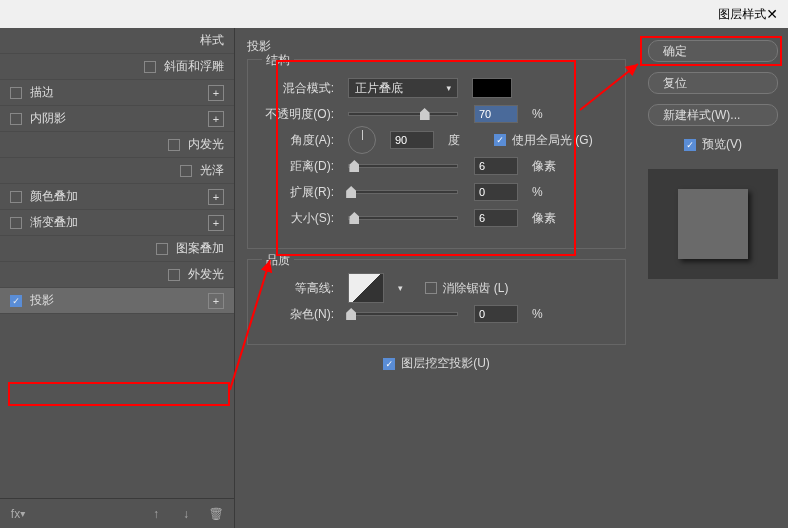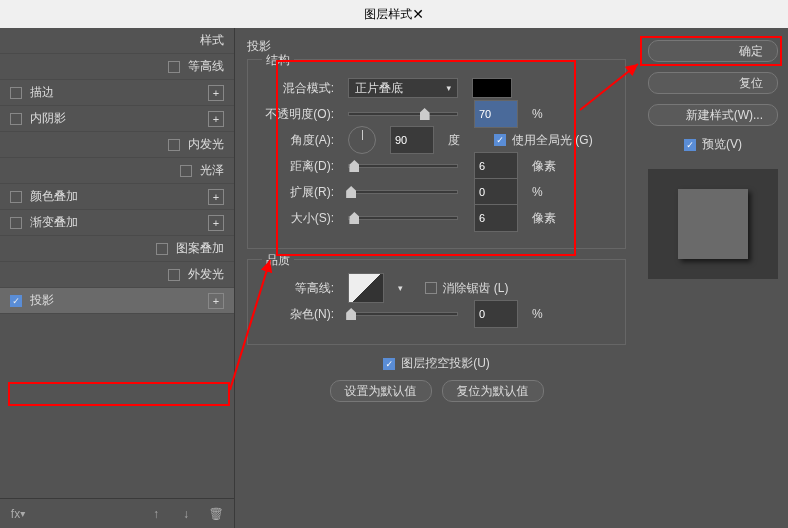--- a/index.html
+++ b/index.html
@@ -1,17 +1,17 @@
 <!DOCTYPE html>
 <html><head>
 <meta charset="utf-8">
 <style>
 * { box-sizing: border-box; margin: 0; padding: 0; font-family: "Microsoft YaHei", sans-serif; }
 body { background: #535353; color: #ddd; font-size: 12px; width: 788px; height: 528px; overflow: hidden; }
-.titlebar { background: #f0f0f0; color: #000; height: 28px; display: flex; align-items: center; justify-content: center; padding: 0 10px; }
+.titlebar { background: #f0f0f0; color: #000; height: 28px; display: flex; align-items: center; justify-content: flex-end; padding: 0 10px; }
 .titlebar .close { font-size: 14px; cursor: pointer; }
 .dialog { display: flex; height: 500px; background: #535353; }
 .sidebar { width: 235px; border-right: 1px solid #3a3a3a; display: flex; flex-direction: column; }
 .side-list { flex: 1; overflow: auto; }
 .side-item { height: 26px; display: flex; align-items: center; padding: 0 10px; border-bottom: 1px solid #4a4a4a; cursor: pointer; justify-content: flex-end; }
 .side-item.header { font-weight: normal; }
 .side-item .chk { width: 12px; height: 12px; border: 1px solid #888; margin-right: 8px; display: inline-flex; align-items: center; justify-content: center; font-size: 9px; color: #eee; }
 .side-item .chk.checked { background: #5a8dd6; border-color: #5a8dd6; }
 .side-item.indent { padding-left: 36px; }
 .side-item .plus { margin-left: auto; width: 16px; height: 16px; border: 1px solid #888; display: flex; align-items: center; justify-content: center; font-size: 11px; }
@@ -23,30 +23,30 @@
 .section-title { margin-bottom: 4px; }
 .fieldset { border: 1px solid #666; padding: 12px 10px 14px; margin-bottom: 10px; position: relative; }
 .fieldset .legend { position: absolute; top: -8px; left: 14px; background: #535353; padding: 0 4px; }
 .row { display: flex; align-items: center; margin: 6px 0; height: 20px; gap: 8px; }
 .row .lbl { width: 76px; text-align: right; margin-right: 6px; }
 .select { background: #3a3a3a; border: 1px solid #666; height: 20px; width: 110px; display: flex; align-items: center; padding: 0 6px; justify-content: space-between; }
 .select .caret { font-size: 9px; }
 .swatch { width: 40px; height: 20px; background: #000; border: 1px solid #666; margin-left: 6px; }
 .slider { height: 4px; background: #3a3a3a; border: 1px solid #666; width: 110px; position: relative; margin-right: 8px; }
 .slider .thumb { position: absolute; top: -5px; width: 10px; height: 12px; background: #ccc; transform: translateX(-50%); clip-path: polygon(50% 0, 100% 40%, 100% 100%, 0 100%, 0 40%); }
-.numfield { background: #3a3a3a; border: 1px solid #666; height: 28px; width: 44px; color: #fff; padding: 0 4px; font-size: 11px; }
+.numfield { background: #3a3a3a; border: 1px solid #666; height: 18px; width: 44px; color: #fff; padding: 0 4px; font-size: 11px; }
 .numfield.hl { background: #4a6a9a; }
 .unit { margin-left: 6px; width: 30px; }
 .angle { width: 28px; height: 28px; border: 1px solid #777; border-radius: 50%; position: relative; margin-right: 6px; }
 .angle .hand { position: absolute; left: 50%; top: 50%; width: 10px; height: 1px; background: #ccc; transform-origin: 0 0; transform: rotate(-90deg); }
 .chkline { display: flex; align-items: center; gap: 6px; }
 .chkbox { width: 12px; height: 12px; border: 1px solid #888; display: inline-flex; align-items: center; justify-content: center; font-size: 9px; }
 .chkbox.checked { background: #5a8dd6; border-color: #5a8dd6; color: #fff; }
 .contour { width: 36px; height: 30px; border: 1px solid #666; background: linear-gradient(135deg, #eee 50%, #333 50%); }
-.btn { background: #5a5a5a; border: 1px solid #777; border-radius: 10px; height: 22px; padding: 0 14px; display: inline-flex; align-items: center; justify-content: flex-end; cursor: pointer; }
+.btn { background: #5a5a5a; border: 1px solid #777; border-radius: 10px; height: 22px; padding: 0 14px; display: inline-flex; align-items: center; justify-content: flex-start; cursor: pointer; }
 .btnrow { display: flex; gap: 10px; justify-content: center; margin-top: 8px; }
 .rightcol { width: 150px; padding: 12px 10px; display: flex; flex-direction: column; gap: 10px; align-items: stretch; }
 .rightcol .btn { width: 100%; }
 .preview { background: #3a3a3a; height: 110px; margin-top: 6px; display: flex; align-items: center; justify-content: center; }
 .preview .sq { width: 70px; height: 70px; background: #6a6a6a; box-shadow: 3px 3px 5px rgba(0,0,0,.6); }
 .hl-red { position: absolute; border: 2px solid #f00; pointer-events: none; }
 .arrow { position: absolute; pointer-events: none; }
 </style>
 </head>
 <body>
@@ -56,23 +56,23 @@
   <span class="close">✕</span>
 </div>
 
 <div class="dialog">
   <div class="sidebar">
     <div class="side-list">
       <div class="side-item header">
           <span>样式</span>
         </div>
 
-      <div class="side-item indent">
-          <span class="chk"></span>
-          <span>等高线</span>
+      <div class="side-item">
+          <span class="chk"></span>
+          <span>斜面和浮雕</span>
         </div>
       <div class="side-item">
           <span class="chk"></span>
           <span>描边</span>
           <span class="plus">+</span>
         </div>
       <div class="side-item">
           <span class="chk"></span>
           <span>内阴影</span>
           <span class="plus">+</span>
@@ -200,28 +200,20 @@
             <div class="thumb" style="left:2%"></div>
           </div>
         <input class="numfield" value="0" style="">
         <span class="unit">%</span>
       </div>
     </div>
 
     <div class="chkline" style="justify-content:center">
       <span class="chkbox checked">✓</span>
       <span>图层挖空投影(U)</span>
-    </div>
-    <div class="btnrow">
-      <div class="btn">
-          <span>设置为默认值</span>
-        </div>
-      <div class="btn">
-          <span>复位为默认值</span>
-        </div>
     </div>
   </div>
 
   <div class="rightcol">
     <div class="btn">
         <span>确定</span>
       </div>
     <div class="btn">
         <span>复位</span>
       </div>

